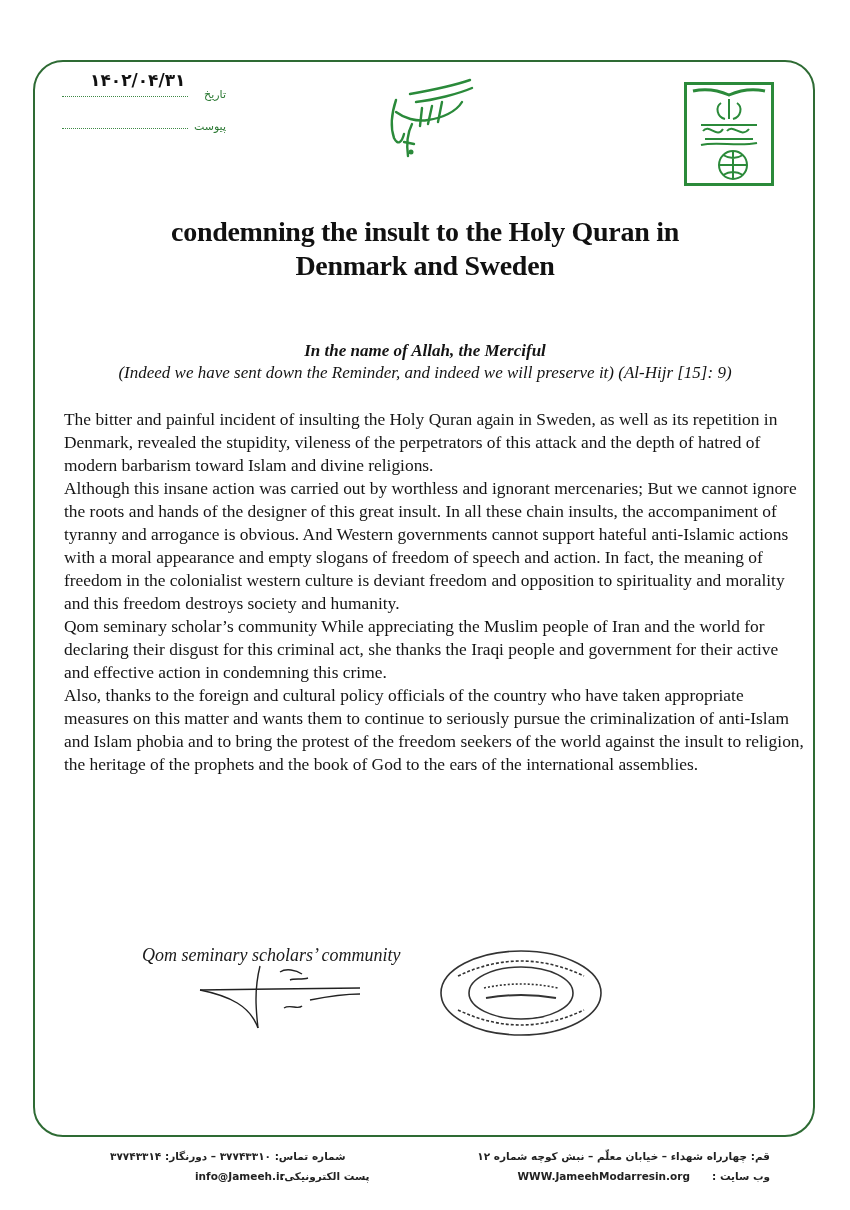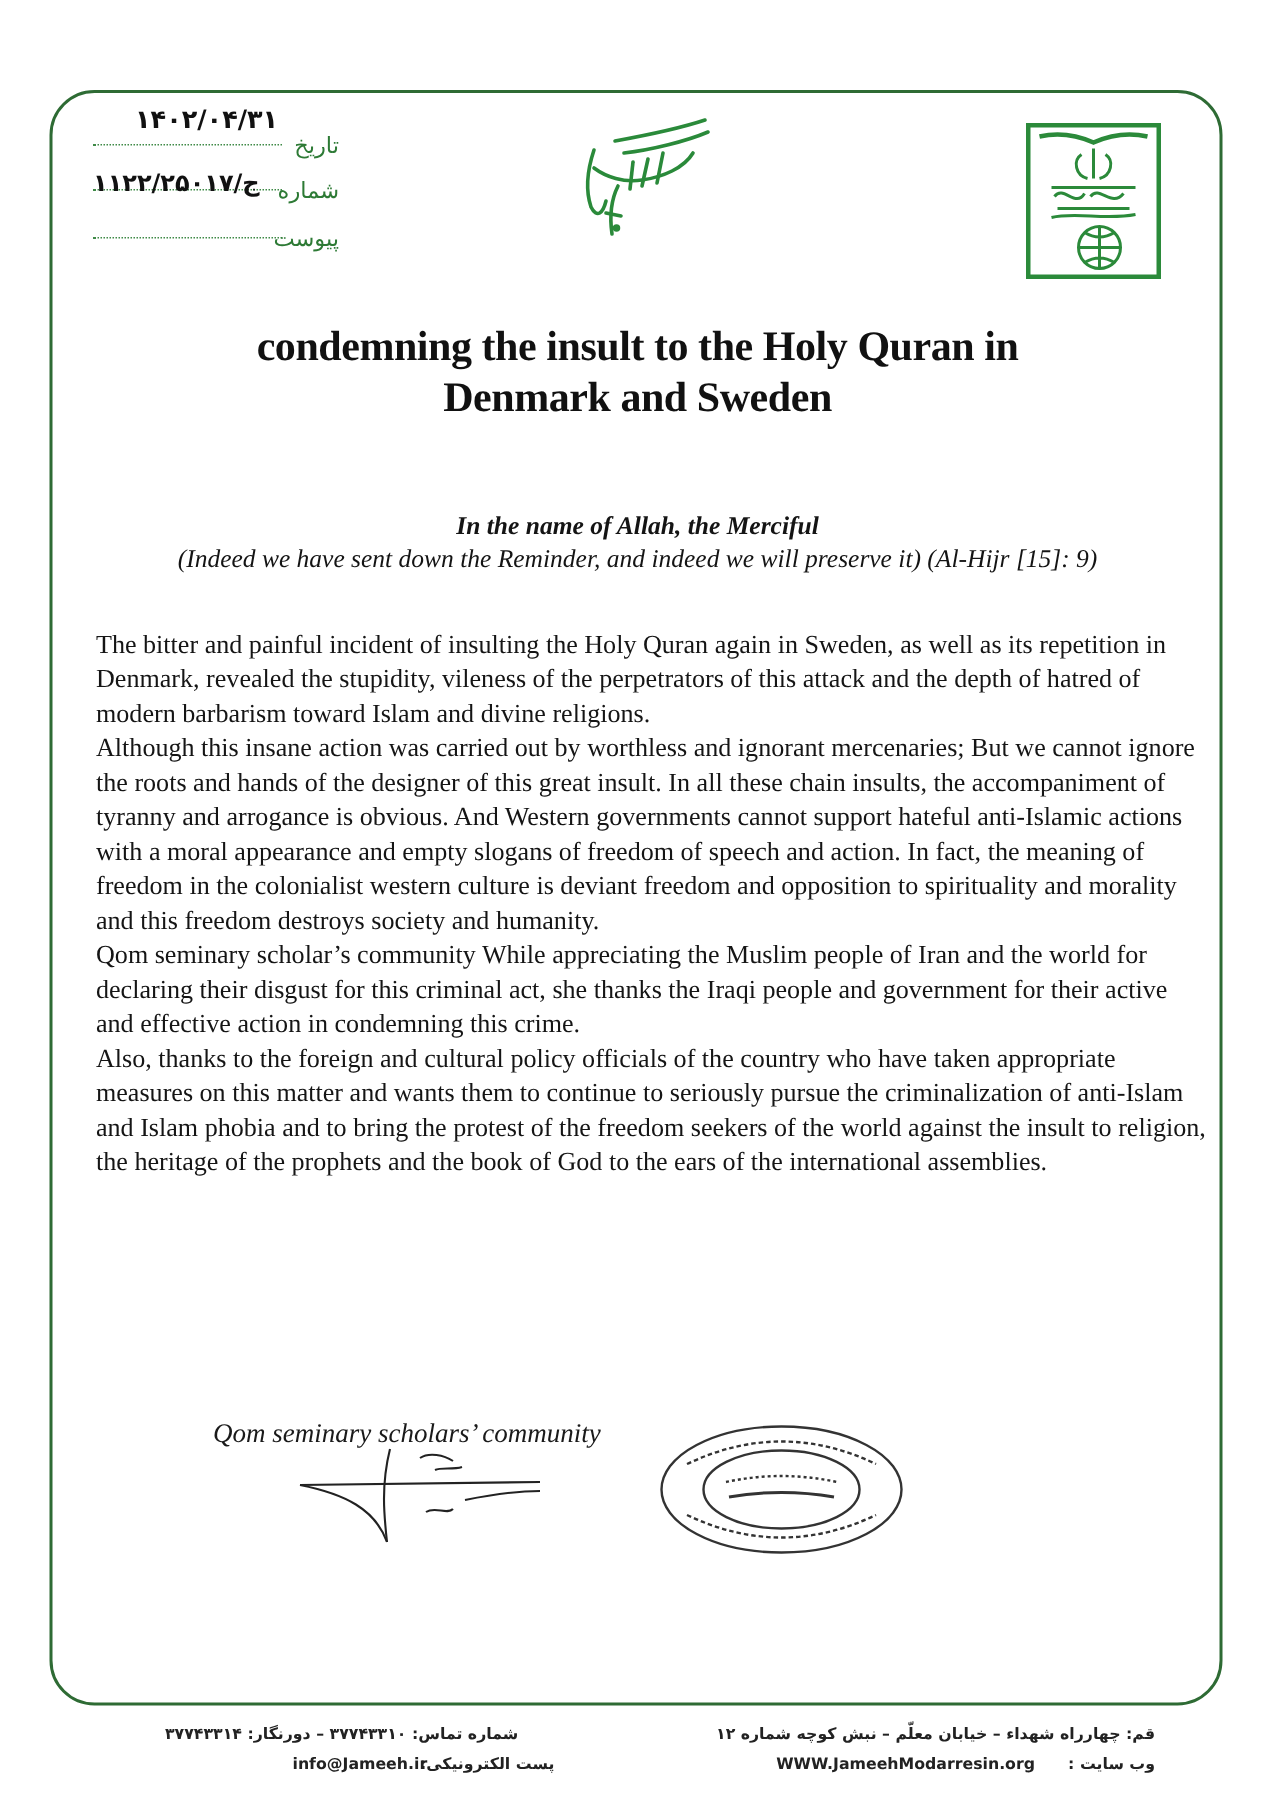--- a/index.html
+++ b/index.html
@@ -1,29 +1,29 @@
 <!DOCTYPE html>
 <html><head>
 <meta charset="utf-8">
 <style>
   html, body { margin:0; padding:0; background:#ffffff; }
   body { width:850px; height:1210px; position:relative; overflow:hidden; font-family:"Liberation Serif", serif; color:#141414; }
   .frame { position:absolute; left:33px; top:60px; width:782px; height:1077px; border:2px solid #2e6b34; border-radius:30px; box-sizing:border-box; }
   .meta { position:absolute; left:58px; top:70px; width:170px; }
   .meta-row { position:relative; height:22px; }
   .meta-date { position:absolute; left:32px; top:0; font-family:"DejaVu Sans", sans-serif; font-weight:bold; font-size:17px; letter-spacing:1px; color:#111; }
-  .meta-label { position:absolute; right:2px; font-family:"DejaVu Sans", sans-serif; font-size:15px; color:#2d7a35; direction:rtl; }
+  .meta-label { position:absolute; right:2px; font-family:"DejaVu Sans", sans-serif; font-size:11px; color:#2d7a35; direction:rtl; }
   .meta-dots { position:absolute; left:4px; right:40px; border-bottom:1.5px dotted #3f8a47; }
   .meta-number { position:absolute; left:4px; top:-4px; font-family:"DejaVu Sans", sans-serif; font-weight:bold; font-size:16px; color:#111; letter-spacing:0.5px; }
   .bismillah { position:absolute; left:372px; top:72px; width:110px; height:90px; }
   .logo { position:absolute; left:684px; top:82px; width:90px; height:104px; border:3px solid #2b8a3a; box-sizing:border-box; background:#fff; }
   .title { position:absolute; left:60px; top:215px; width:730px; text-align:center; font-family:"Liberation Serif", serif; font-weight:bold; font-size:28px; line-height:34px; color:#111; letter-spacing:-0.3px; }
   .sub1 { position:absolute; left:60px; top:340px; width:730px; text-align:center; font-style:italic; font-weight:bold; font-size:17px; line-height:22px; }
   .sub2 { position:absolute; left:60px; top:362px; width:730px; text-align:center; font-style:italic; font-size:17px; line-height:22px; }
-  .body { position:absolute; left:64px; top:408px; width:740px; font-size:17.4px; line-height:23px; color:#151515;margin-top:10px; }
+  .body { position:absolute; left:64px; top:408px; width:740px; font-size:17.4px; line-height:23px; color:#151515; }
   .body p { margin:0; }
   .sign { position:absolute; left:142px; top:945px; font-style:italic; font-size:18px; color:#1a1a1a; }
   .sig-svg { position:absolute; left:190px; top:960px; width:190px; height:70px; }
   .seal { position:absolute; left:436px; top:948px; width:170px; height:90px; }
   .footer { position:absolute; left:110px; top:1150px; width:660px; font-family:"DejaVu Sans", sans-serif; font-weight:bold; font-size:10.5px; color:#222; }
   .f-row { position:relative; height:20px; }
   .f-right { position:absolute; right:0; direction:rtl;text-align:center; }
   .f-left { position:absolute; left:0; direction:rtl; }
   .f-mid { position:absolute; left:150px; direction:rtl; }
 </style>
@@ -32,25 +32,20 @@
 
 <div class="frame"></div>
 
 <div class="meta">
   <div class="meta-row" style="height:24px;">
     <span class="meta-date">۱۴۰۲/۰۴/۳۱</span>
   </div>
   <div class="meta-row">
     <span class="meta-dots" style="top:2px;"></span>
     <span class="meta-label" style="top:-6px;">تاریخ</span>
-  </div>
-  <div class="meta-row" style="height:30px;">
-    <span class="meta-dots" style="top:10px;"></span>
-    <span class="meta-number">۱۱۲۲/۲۵۰۱۷/ج</span>
-    <span class="meta-label" style="top:2px;">شماره</span>
   </div>
   <div class="meta-row">
     <span class="meta-dots" style="top:12px;"></span>
     <span class="meta-label" style="top:4px;">پیوست</span>
   </div>
 </div>
 
 <svg class="bismillah" viewBox="0 0 110 90">
   <g fill="none" stroke="#2a8a3a" stroke-width="2.4" stroke-linecap="round">
     <path d="M98 8 C80 14, 60 18, 38 22"></path>

